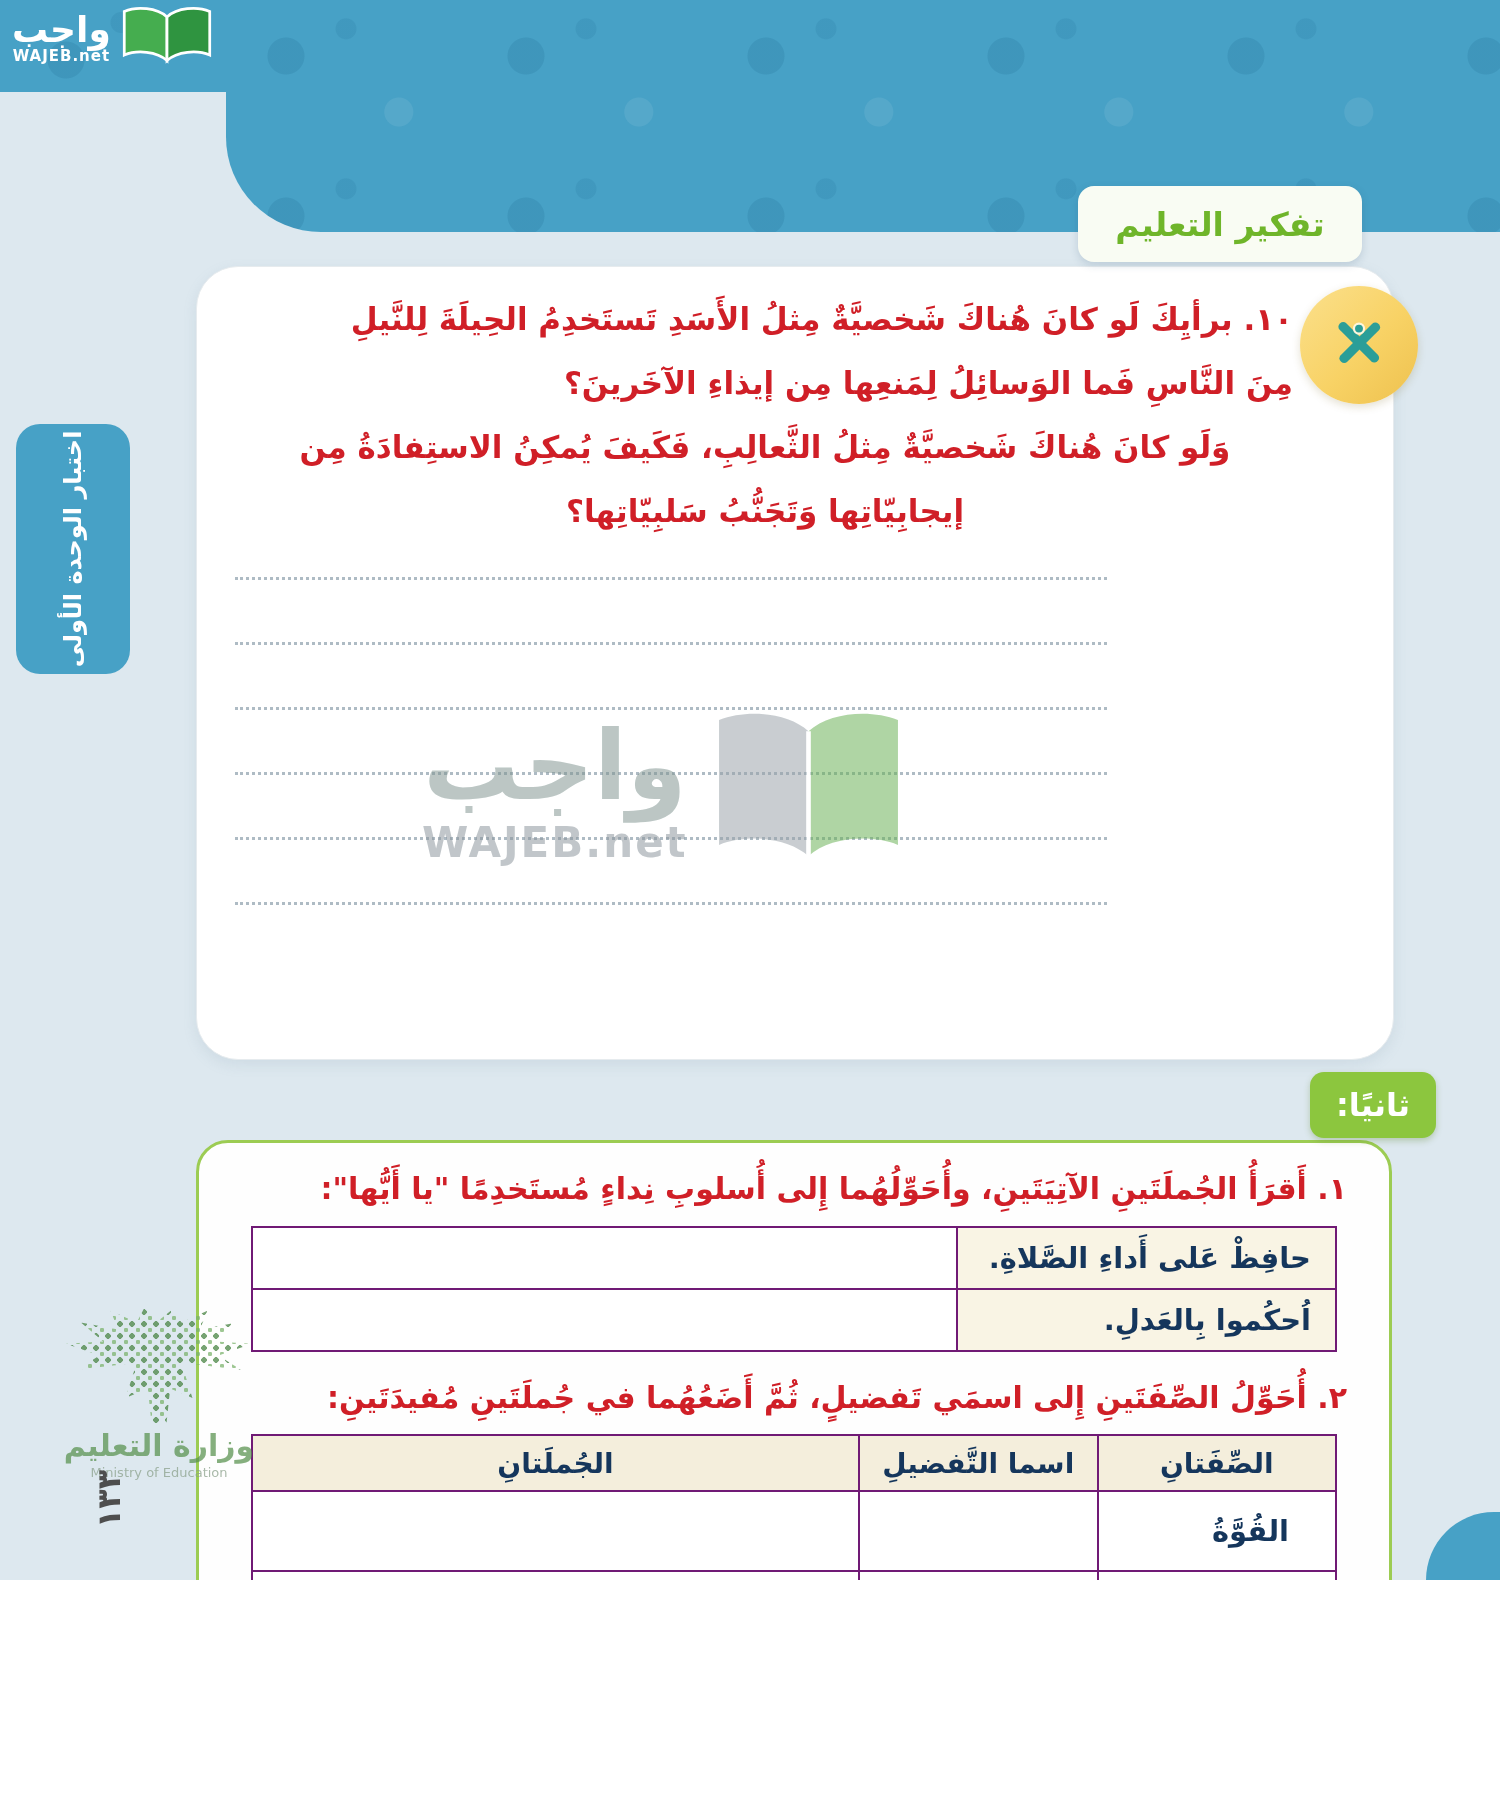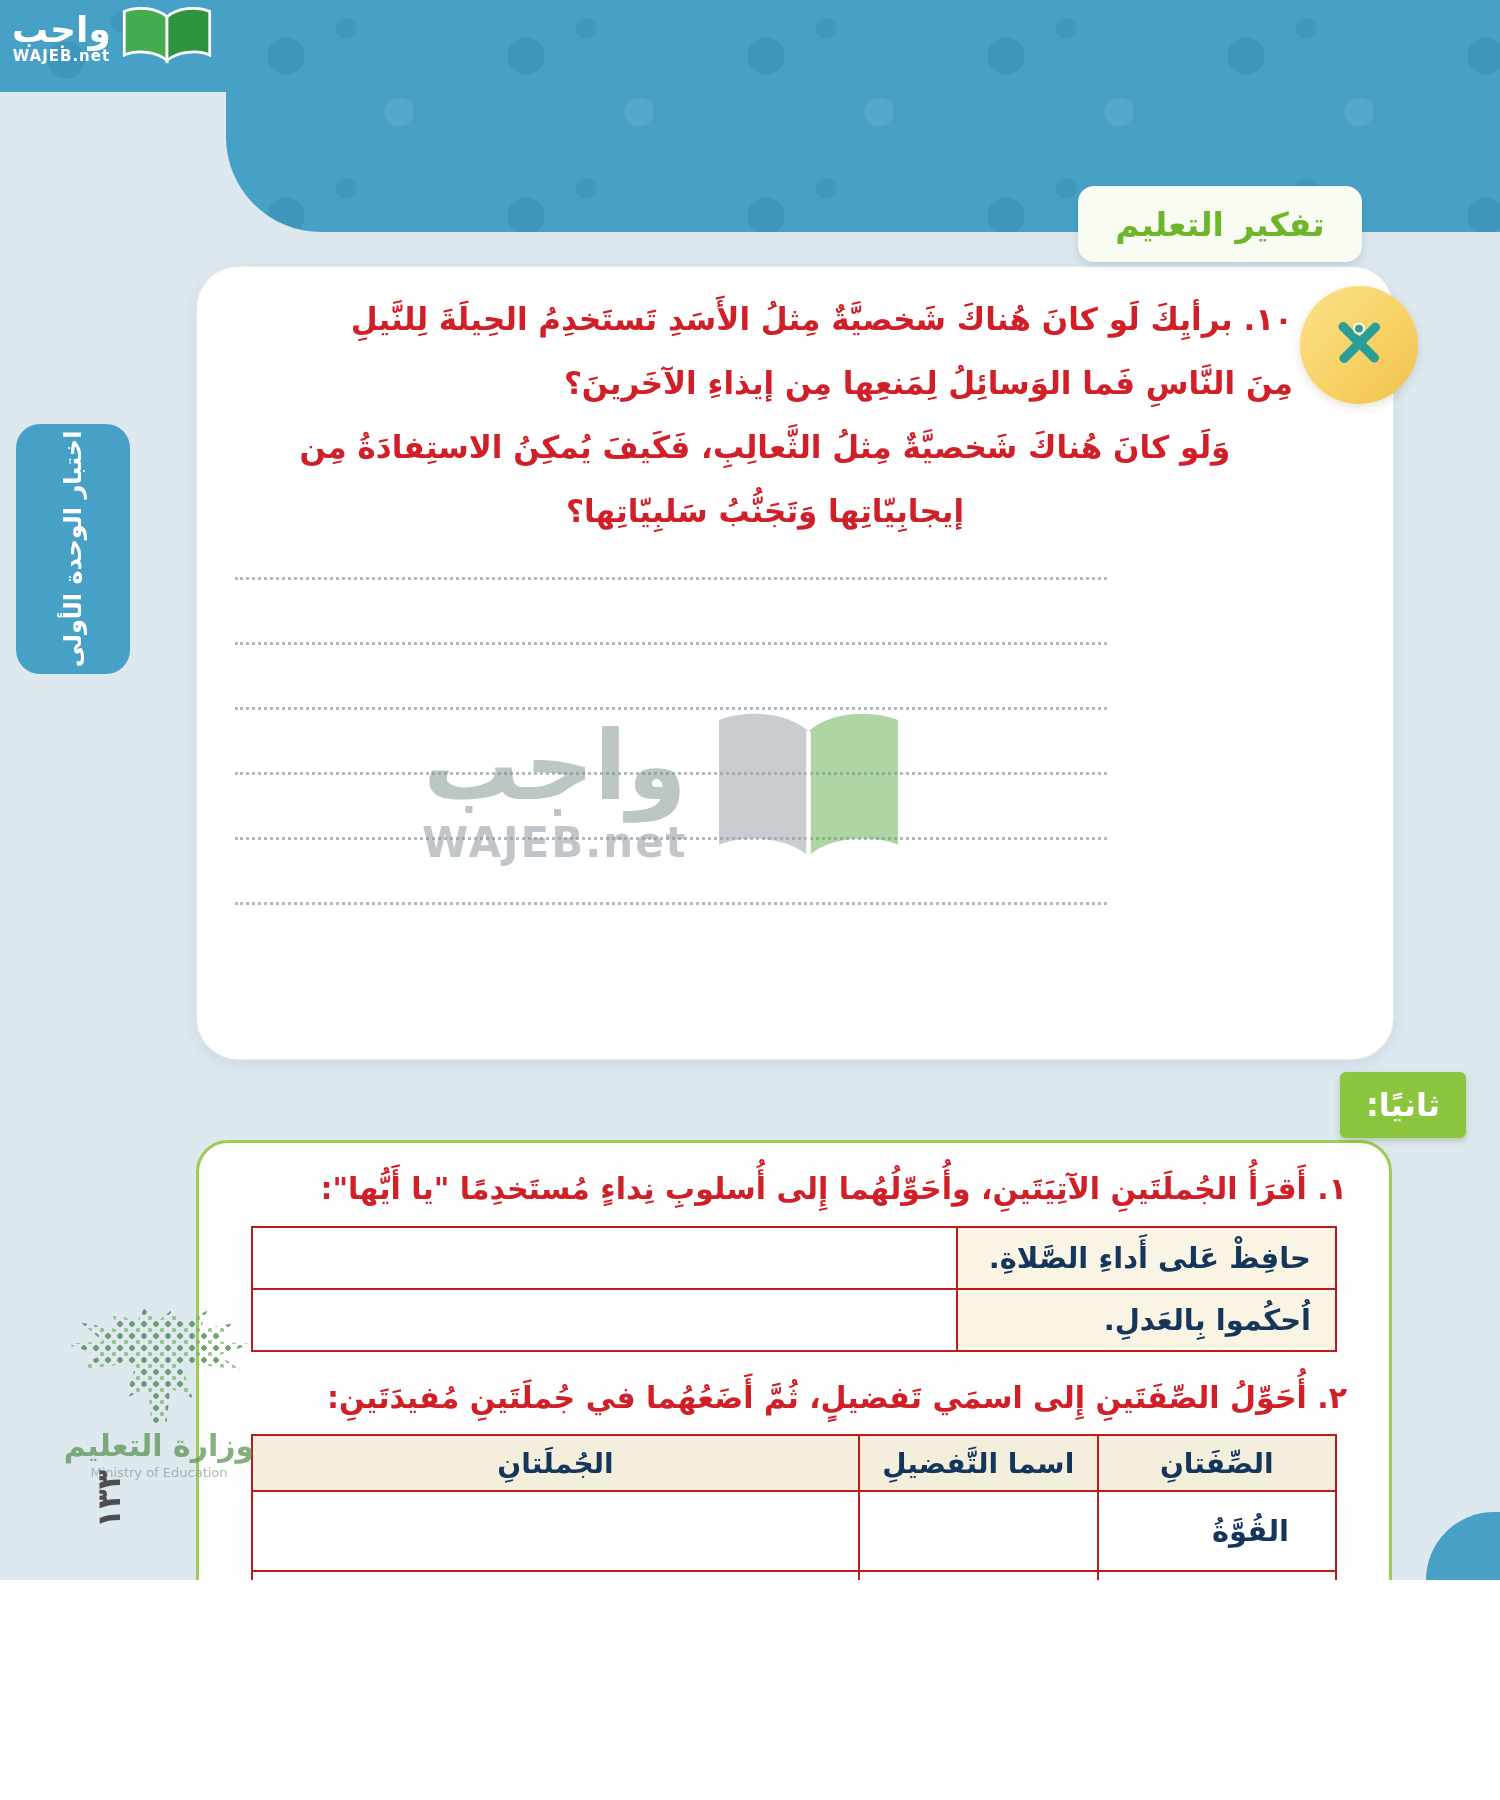--- a/index.html
+++ b/index.html
@@ -51,28 +51,28 @@
   .wm-text{text-align:center;line-height:1;}
   .wm-ar{font-size:96px;font-weight:bold;color:#7f9490;}
   .wm-en{font-size:42px;font-weight:bold;color:#8a949b;letter-spacing:2px;margin-top:8px;}
 
   
   .pencil-badge{position:absolute;left:1300px;top:286px;width:118px;height:118px;border-radius:50%;
     background:linear-gradient(135deg,#fbe08c 0%,#f8d265 55%,#eec14e 100%);display:flex;align-items:center;
     justify-content:center;box-shadow:0 3px 8px rgba(120,100,30,.2);}
 
   
-  .badge-second{position:absolute;left:1340px;top:1072px;width:126px;height:66px;background:#8cc63e;
-    border-radius:6px;color:#fff;font-weight:bold;font-size:32px;display:flex;align-items:center;
+  .badge-second{position:absolute;left:1310px;top:1072px;width:126px;height:66px;background:#8cc63e;
+    border-radius:14px;color:#fff;font-weight:bold;font-size:32px;display:flex;align-items:center;
     justify-content:center;box-shadow:0 3px 6px rgba(90,130,40,.3);z-index:6;}
   .card2{position:absolute;left:196px;top:1140px;width:1196px;height:528px;background:#fefefe;
     border:3px solid #9ccc53;border-radius:32px;box-sizing:border-box;}
   .qred{color:#d01f27;font-weight:bold;font-size:30px;text-align:right;margin:26px 42px 0 42px;line-height:1.35;}
   table{border-collapse:collapse;margin:16px auto 0;width:1086px;direction:rtl;}
-  td,th{border:2px solid #b91c1c;}
+  td,th{border:2px solid #701a75;}
   .t1 td{height:58px;}
   .t1 .filled{width:35%;background:#f9f4e4;color:#15365c;font-weight:bold;font-size:29px;
     text-align:right;padding:0 24px 0 0;}
   .t1 .blank{width:65%;background:#fff;}
   .t2 th{height:52px;background:#f4eedc;color:#15365c;font-weight:bold;font-size:28px;text-align:center;}
   .t2 td{height:76px;background:#fff;}
   .t2 .c-adj{width:22%;margin-top:43px;}
   .t2 .c-mid{width:22%;}
   .t2 .c-sent{width:56%;}
   .t2 .adj{color:#15365c;font-weight:bold;font-size:29px;text-align:right;padding:0 46px 0 0;}

